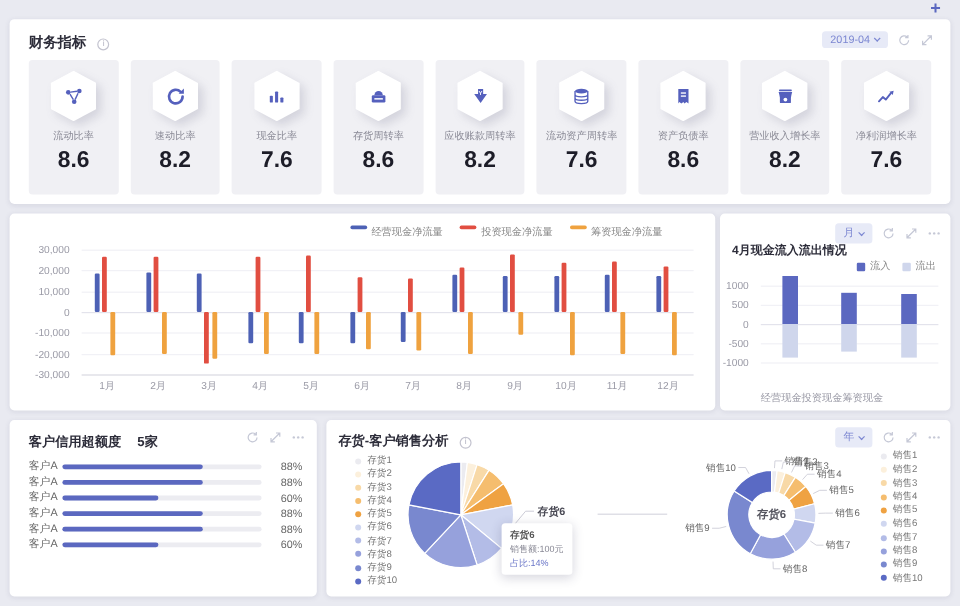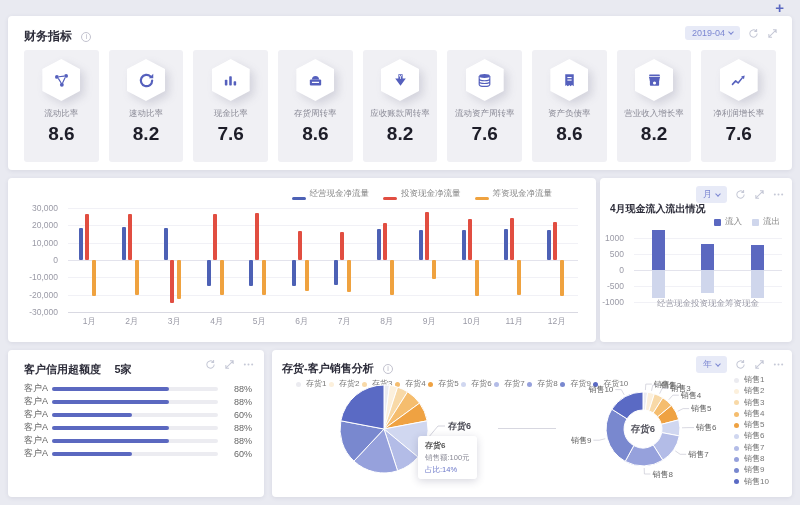--- a/index.html
+++ b/index.html
@@ -22,21 +22,21 @@
 .gicon{display:inline-flex;width:11px;height:11px;cursor:pointer}
 
 #kpi-cards{position:absolute;left:16px;right:16px;top:34px;bottom:8px;display:flex;gap:10px}
 .kpi-card{flex:1;background:#f0f0f4;border-radius:3px;display:flex;flex-direction:column;align-items:center;padding-top:9px;cursor:pointer}
 .hex{width:38px;height:42px;background:#fff;clip-path:polygon(50% 0%,100% 24%,100% 76%,50% 100%,0% 76%,0% 24%);display:flex;align-items:center;justify-content:center}
 .hexwrap{filter:drop-shadow(4px 4px 4px rgba(60,60,100,.16))}
 .kpi-label{font-size:8.5px;color:#8a8a96;margin-top:7px;white-space:nowrap}
 .kpi-value{font-size:19px;font-weight:bold;color:#1d1d28;margin-top:3px}
 
 #trend-legend{position:absolute;right:44px;top:10px;display:flex;gap:14px}
-.tleg-item{display:flex;align-items:flex-end;gap:4px;font-size:8.5px;color:#888;cursor:pointer}
+.tleg-item{display:flex;align-items:flex-start;gap:4px;font-size:8.5px;color:#888;cursor:pointer}
 .tleg-swatch{width:14px;height:3px;border-radius:2px}
 #trend-grid{position:absolute;left:60px;right:18px;top:30px;height:104px}
 .gline{position:absolute;left:0;right:0;height:1px;background:#f1f1f6}
 .gline.zero{background:#e3e3ec}
 .gline.axis{background:#d9d9e2}
 #trend-ylabels{position:absolute;left:6px;top:30px;width:48px;height:104px}
 .ylab{position:absolute;right:4px;font-size:8.5px;color:#9a9aa6;transform:translateY(-50%)}
 #trend-bars{position:absolute;left:60px;right:18px;top:30px;height:104px;display:flex}
 .mgroup{flex:1;position:relative}
 .tbar{position:absolute;width:4px;border-radius:1px}
@@ -45,36 +45,36 @@
 
 #io-title{position:absolute;left:10px;top:24px;font-size:10px;font-weight:bold;color:#2d2d3a}
 #io-legend{position:absolute;right:12px;top:38px;display:flex;gap:10px}
 .ioleg{display:flex;align-items:center;gap:4px;font-size:8.5px;color:#888;cursor:pointer}
 .iosw{width:7px;height:7px;border-radius:1px}
 #io-chart{position:absolute;left:34px;right:10px;top:52px;height:80px}
 #io-ylabels{position:absolute;left:0;top:52px;width:30px;height:80px}
 #io-bars{position:absolute;left:34px;right:10px;top:52px;height:80px;display:flex;justify-content:space-around}
 .iocol{position:relative;width:13px}
 .ioseg{position:absolute;left:0;width:13px}
-#io-cats{position:absolute;left:34px;right:10px;top:120px;display:flex;justify-content:center}
+#io-cats{position:absolute;left:34px;right:10px;top:148px;display:flex;justify-content:flex-start}
 .iocat{font-size:8.5px;color:#9a9aa6}
 
 #credit-rows{position:absolute;left:16px;right:12px;top:32px;bottom:6px;display:flex;flex-direction:column;justify-content:flex-start}
 .crow{display:flex;align-items:center}
 .crow .clab{width:28px;font-size:9px;color:#666}
 .ctrack{flex:1;height:4px;background:#ececf1;border-radius:2px;position:relative;margin-right:8px}
 .cfill{position:absolute;left:0;top:0;height:4px;background:#5b68c0;border-radius:2px}
 .cpct{width:26px;text-align:right;font-size:9px;color:#666}
 #credit-popup{position:absolute;right:5px;top:17px;background:#fff;border-radius:3px;box-shadow:0 2px 10px rgba(50,50,90,.22);display:flex;padding:6px 6px;gap:8px;z-index:5}
 .pop-item{width:34px;display:flex;flex-direction:column;align-items:center;gap:3px;cursor:pointer}
 .pop-item span.lbl{font-size:8px;white-space:nowrap}
 .pop-item.export span.lbl{color:#5b68c0}
 .pop-item.download span.lbl{color:#9aa0ad}
 
-#pie-legend{position:absolute;left:24px;top:30px;display:flex;flex-direction:row;gap:2.6px}
+#pie-legend{position:absolute;left:24px;top:30px;display:flex;flex-direction:column;gap:2.6px}
 #donut-legend{position:absolute;left:462px;top:26px;display:flex;flex-direction:column;gap:2.8px}
 .pleg{display:flex;align-items:center;gap:5px;font-size:8px;color:#777;line-height:8.5px;cursor:pointer}
 .pleg .dot{width:5px;height:5px;border-radius:50%}
 #sales-svg{position:absolute;left:0;top:0}
 #pie-tooltip{position:absolute;left:146px;top:86px;background:#fff;border-radius:3px;box-shadow:0 2px 9px rgba(50,50,90,.20);padding:4px 7px;z-index:4}
 #pie-tooltip .tt-name{font-size:8px;color:#555;font-weight:bold}
 #pie-tooltip .tt-l1{font-size:7.5px;color:#8a8a96;margin-top:2px}
 #pie-tooltip .tt-l2{font-size:7.5px;color:#6a76c8;margin-top:2px}
 #connector{position:absolute;left:226px;top:78px;width:58px;border-top:1px solid #d7d7e0}
 </style>

